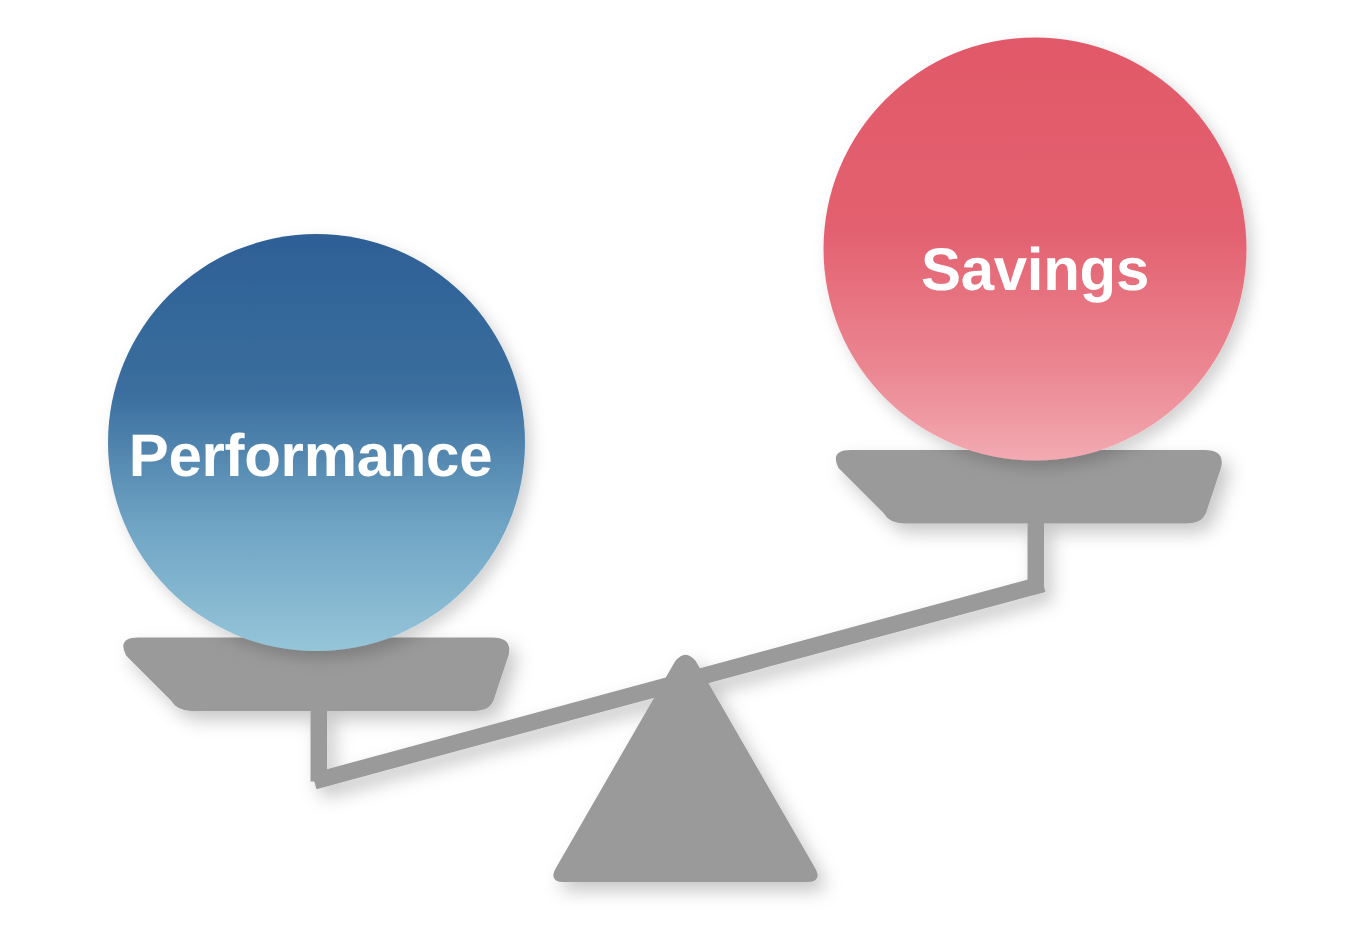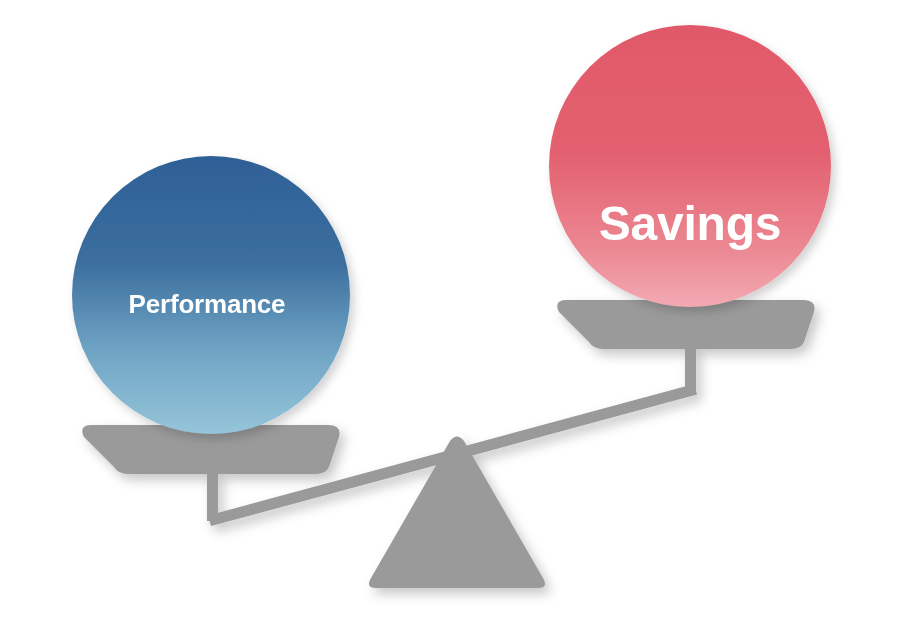--- a/index.html
+++ b/index.html
@@ -38,30 +38,29 @@
     font-weight: bold;
     white-space: nowrap;
     text-align: center;
     pointer-events: none;
     letter-spacing: -0.2px;
   }
   #label-performance {
     left: 0px;
     top: 282px;
     width: 414px;
-    font-size: 26px;
+    font-size: 40px;
     line-height: 44px;
   }
   #label-savings {
     left: 500px;
     top: 158px;
     width: 380px;
-    font-size: 48px;
+    font-size: 40px;
     line-height: 44px;
-    margin-top: 44px;
   }
 </style>
 </head>
 <body>
 
 <div id="card">
 
   <svg id="scale-svg" viewBox="0 0 897 619">
     <defs>
       <linearGradient id="gradPerformance" x1="0" y1="0" x2="0" y2="1">

